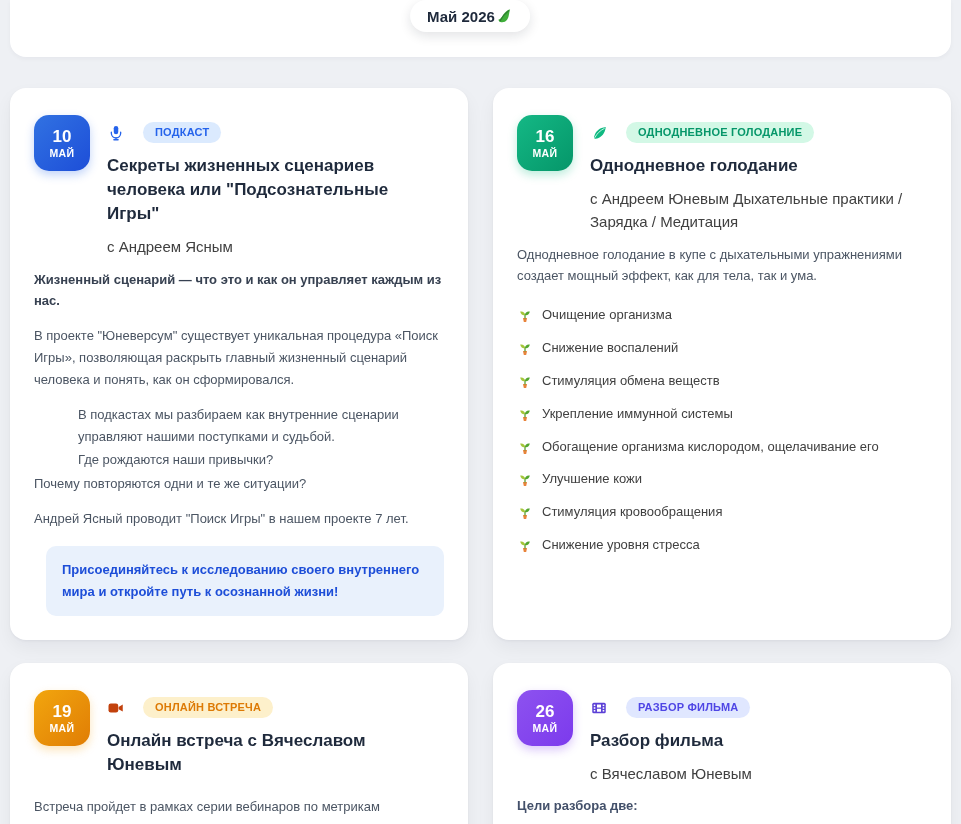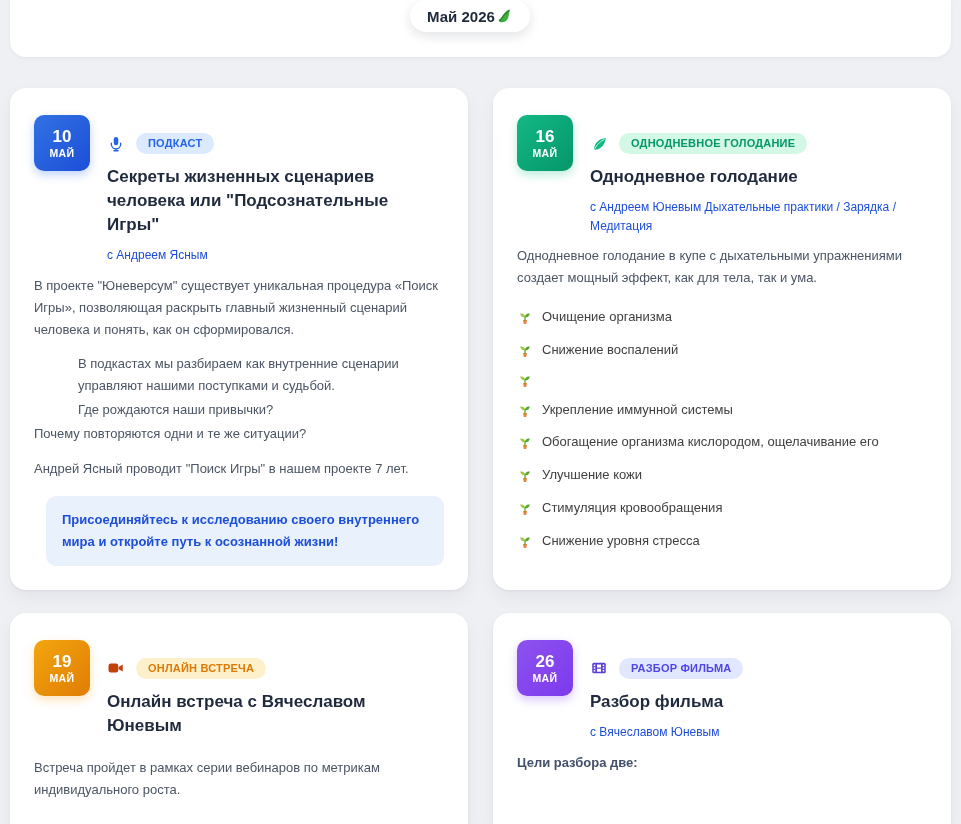--- a/index.html
+++ b/index.html
@@ -28,44 +28,44 @@
     display: grid; grid-template-columns: 1fr 1fr;
     gap: 23px 25px; padding: 0 10px; margin-top: 31px;
   }
   .card {
     background: #ffffff; border-radius: 16px;
     padding: 27px 24px 24px;
     box-shadow: 0 1px 3px rgba(15,23,42,.05), 0 8px 18px rgba(15,23,42,.05);
   }
   .card-head { display: flex; gap: 17px; margin-bottom: 10px; }
   .date-badge {
-    width: 56px; height: 56px; border-radius: 10px; flex: none;
+    width: 56px; height: 56px; border-radius: 15px; flex: none;
     display: flex; flex-direction: column; align-items: center; justify-content: center;
     color: #fff;
   }
   .date-badge .day { font-size: 17px; font-weight: 700; line-height: 1.15; }
   .date-badge .mon { font-size: 10.5px; font-weight: 600; letter-spacing: .4px; }
   .badge-blue   { background: linear-gradient(135deg,#3172e2,#1d4ed8); box-shadow: 0 4px 10px rgba(37,99,235,.28); }
   .badge-green  { background: linear-gradient(135deg,#14b885,#059669); box-shadow: 0 4px 10px rgba(16,185,129,.28); }
   .badge-orange { background: linear-gradient(135deg,#f2a60e,#e07d05); box-shadow: 0 4px 10px rgba(245,158,11,.28); }
   .badge-purple { background: linear-gradient(135deg,#8d52ef,#7c3aed); box-shadow: 0 4px 10px rgba(124,58,237,.28); text-align: center; }
   .head-main { flex: 1; min-width: 0; }
-  .meta-row { display: flex; align-items: center; gap: 11px; margin: 18px 0 11px; }
+  .meta-row { display: flex; align-items: center; gap: 18px; margin: 7px 0 11px; }
   .type-icon { display: inline-flex; width: 18px; height: 18px; flex: none; }
   .type-icon svg { width: 18px; height: 18px; }
   .tag {
     font-size: 11px; font-weight: 700; letter-spacing: .2px;
     padding: 4px 12px 5px; border-radius: 999px; white-space: nowrap;
   }
   .tag-blue   { background: #dbeafe; color: #2563eb; }
   .tag-green  { background: #d3f8e6; color: #059669; }
   .tag-yellow { background: #fdf0cb; color: #dd7a05; }
   .tag-purple { background: #e0e7ff; color: #4f46e5; }
   .title { margin: 0 0 9px; font-size: 17px; font-weight: 700; line-height: 1.42; color: #1f2a3c; }
-  .subtitle { font-size: 12px; color: #1d4ed8; line-height: 1.55; }
+  .subtitle { font-size: 15px; color: #404040; line-height: 1.55; }
   .body { font-size: 13px; line-height: 1.68; color: #4b5563; }
   .body p { margin: 0 0 13px; }
   .body p.tight { margin-bottom: 2px; margin-left: 44px; }
   .b { font-weight: 700; color: #374151; }
   .it { font-style: italic; }
   .callout {
     border-radius: 10px; padding: 13px 16px; margin-top: 16px;
     font-size: 13px; font-weight: 600; line-height: 1.7;
   }
   .callout-blue { background: #e9f1fc; color: #1d4ed8; margin-left: 12px; }
@@ -108,20 +108,21 @@
                   <path d="M12 18.5V21M9.2 21h5.6" stroke="#2563eb" stroke-width="1.8" stroke-linecap="round"></path>
                 </svg>
             </span>
             <span class="tag tag-blue">ПОДКАСТ</span>
           </div>
           <h2 class="title">Секреты жизненных сценариев человека или "Подсознательные Игры"</h2>
           <div class="subtitle">с Андреем Ясным</div>
         </div>
       </header>
       <div class="body">
+        <p class="b">Жизненный сценарий — что это и как он управляет каждым из нас.</p>
         <p>В проекте "Юневерсум" существует уникальная процедура «Поиск Игры», позволяющая раскрыть главный жизненный сценарий человека и понять, как он сформировался.</p>
         <p class="tight">В подкастах мы разбираем как внутренние сценарии управляют нашими поступками и судьбой.</p>
         <p class="tight">Где рождаются наши привычки?</p>
         <p>Почему повторяются одни и те же ситуации?</p>
         <p>Андрей Ясный проводит "Поиск Игры" в нашем проекте 7 лет.</p>
         <div class="callout callout-blue">Присоединяйтесь к исследованию своего внутреннего мира и откройте путь к осознанной жизни!</div>
       </div>
     </article>
 
     <article class="card">
@@ -171,20 +172,21 @@
             </li>
           <li>
               <span class="sprout">
                 <svg viewBox="0 0 16 16">
                   <path d="M6 11h4l-.8 4H6.8z" fill="#e8833a"></path>
                   <path d="M8 11V7.5" stroke="#5a9e2f" stroke-width="1.3" stroke-linecap="round"></path>
                   <path d="M8 8C8 5.4 5.6 4 3.2 4.6 3.6 7.4 6 8.8 8 8z" fill="#a4c63a"></path>
                   <path d="M8 8c0-2.6 2.4-4 4.8-3.4C12.4 7.4 10 8.8 8 8z" fill="#53a62f"></path>
                 </svg>
               </span>
+              <span>Стимуляция обмена веществ</span>
             </li>
           <li>
               <span class="sprout">
                 <svg viewBox="0 0 16 16">
                   <path d="M6 11h4l-.8 4H6.8z" fill="#e8833a"></path>
                   <path d="M8 11V7.5" stroke="#5a9e2f" stroke-width="1.3" stroke-linecap="round"></path>
                   <path d="M8 8C8 5.4 5.6 4 3.2 4.6 3.6 7.4 6 8.8 8 8z" fill="#a4c63a"></path>
                   <path d="M8 8c0-2.6 2.4-4 4.8-3.4C12.4 7.4 10 8.8 8 8z" fill="#53a62f"></path>
                 </svg>
               </span>

